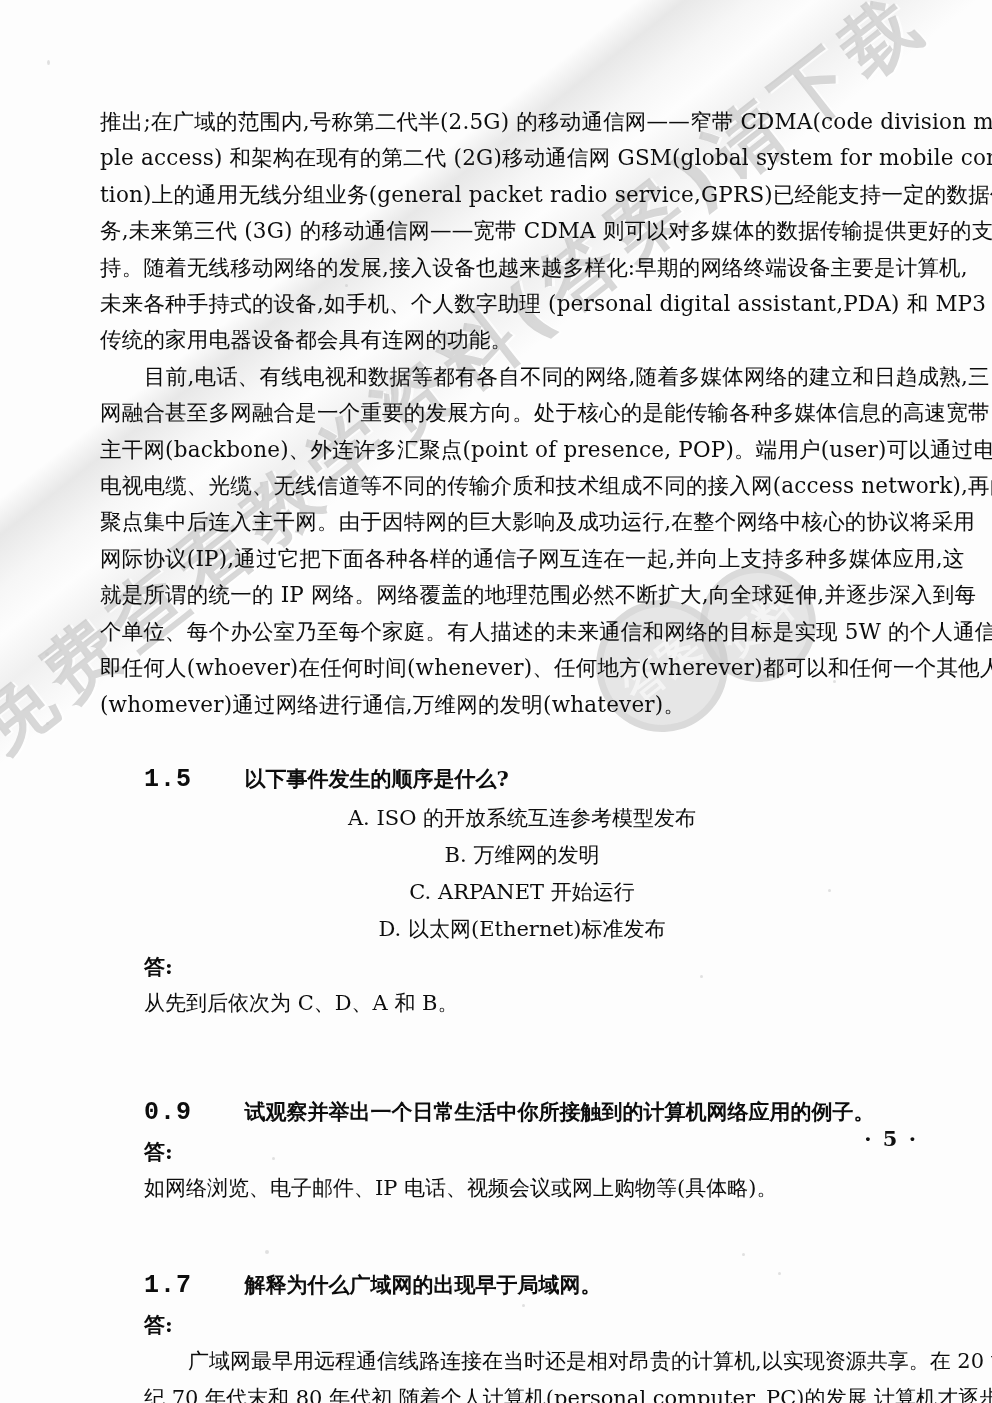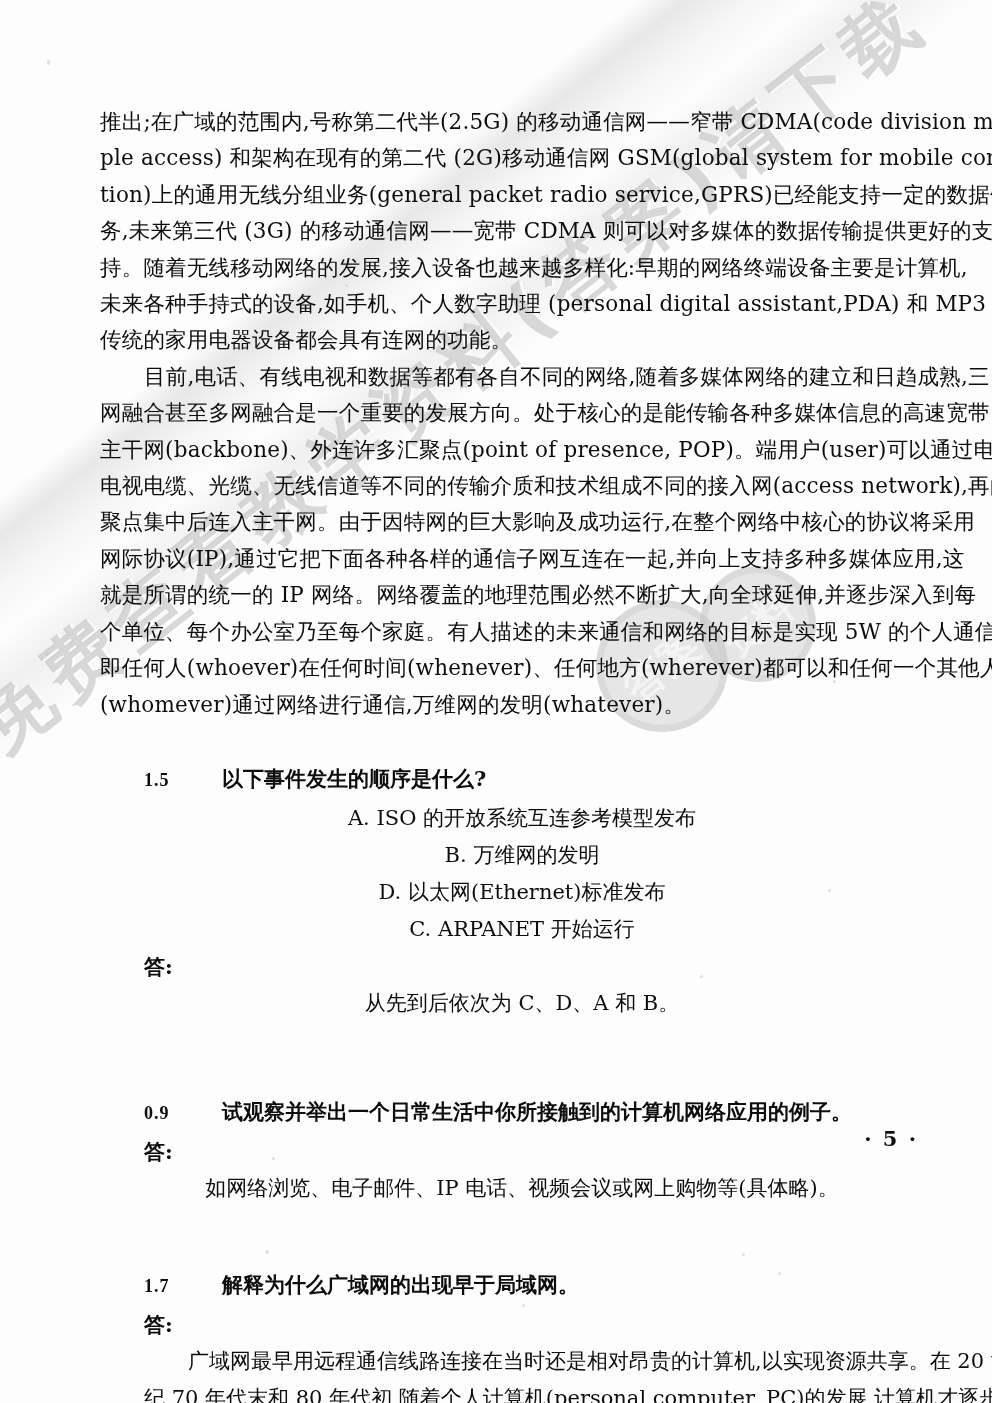--- a/index.html
+++ b/index.html
@@ -133,23 +133,23 @@
 
   
   .qhead {
     margin-top: 36px;
     padding-left: 44px;
     font-size: 21.5px;
     line-height: 40px;
     white-space: pre;
   }
   .qnum {
-    font-family: Liberation Serif, serif;
-    font-weight: 700;
-    font-size: 18px;
+    font-family: Liberation Mono, monospace;
+    font-weight: 700;
+    font-size: 25px;
     letter-spacing: 1px;
   }
   .qtitle {
     font-family: "DejaVu Serif", "Liberation Serif", serif;
     font-weight: 700;
     font-size: 21px;
     margin-left: 32px;
   }
   .choice {
     padding-left: 44px;
@@ -163,21 +163,20 @@
     font-size: 21px;
     line-height: 37px;
     padding-left: 44px;
     white-space: pre;
   }
   .answer-body {
     padding-left: 44px;
     font-size: 21px;
     line-height: 37px;
     white-space: pre;
-    text-align: center;
   }
   .spacer-lg { height: 34px; }
   .spacer-md { height: 22px; }
 
   
   #folio {
     position: absolute;
     right: 74px;
     top: 1126px;
     z-index: 4;
@@ -237,22 +236,22 @@
       <div class="line justify">网际协议(IP),通过它把下面各种各样的通信子网互连在一起,并向上支持多种多媒体应用,这</div>
       <div class="line justify">就是所谓的统一的 IP 网络。网络覆盖的地理范围必然不断扩大,向全球延伸,并逐步深入到每</div>
       <div class="line justify">个单位、每个办公室乃至每个家庭。有人描述的未来通信和网络的目标是实现 5W 的个人通信,</div>
       <div class="line justify">即任何人(whoever)在任何时间(whenever)、任何地方(wherever)都可以和任何一个其他人</div>
       <div class="line">(whomever)通过网络进行通信,万维网的发明(whatever)。</div>
     </div>
 
     <div class="qhead"><span class="qnum">1.5</span>   <span class="qtitle">以下事件发生的顺序是什么?</span></div>
     <div class="choice">A. ISO 的开放系统互连参考模型发布</div>
     <div class="choice">B. 万维网的发明</div>
+    <div class="choice">C. ARPANET 开始运行</div>
     <div class="choice">D. 以太网(Ethernet)标准发布</div>
-    <div class="choice">C. ARPANET 开始运行</div>
     <div class="answer-label">答:</div>
     <div class="answer-body">从先到后依次为 C、D、A 和 B。</div>
 
     <div class="spacer-lg"></div>
 
     <div class="qhead"><span class="qnum">0.9</span>   <span class="qtitle">试观察并举出一个日常生活中你所接触到的计算机网络应用的例子。</span></div>
     <div class="answer-label">答:</div>
     <div class="answer-body">如网络浏览、电子邮件、IP 电话、视频会议或网上购物等(具体略)。</div>
 
     <div class="spacer-md"></div>

